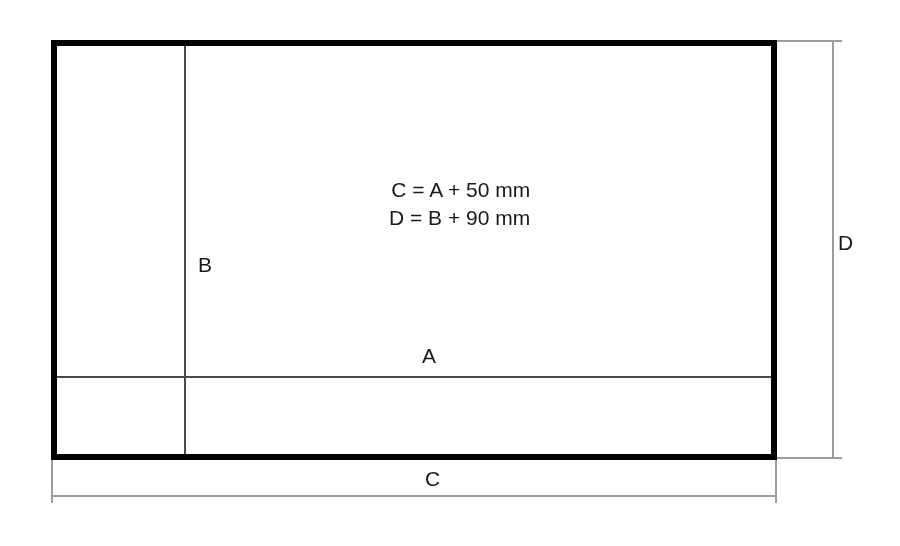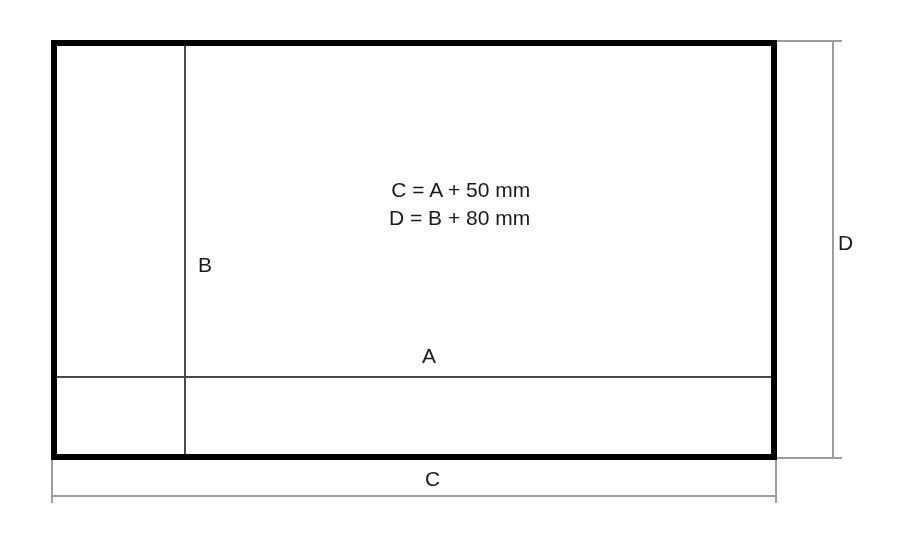--- a/index.html
+++ b/index.html
@@ -122,21 +122,21 @@
   <div class="abs ext-top-right"></div>
   <div class="abs ext-bottom-right"></div>
   <div class="abs dim-d"></div>
 
   <div class="abs ext-bottom-left-v"></div>
   <div class="abs ext-bottom-right-v"></div>
   <div class="abs dim-c"></div>
 
   <div class="abs formulas">
     <div>C = A + 50 mm</div>
-    <div>D = B + 80 mm</div>
+    <div>D = B + 90 mm</div>
   </div>
 
   <div class="abs label label-b">B</div>
   <div class="abs label label-a">A</div>
   <div class="abs label label-d">D</div>
   <div class="abs label label-c">C</div>
 
 </div>
 
 </body></html>

